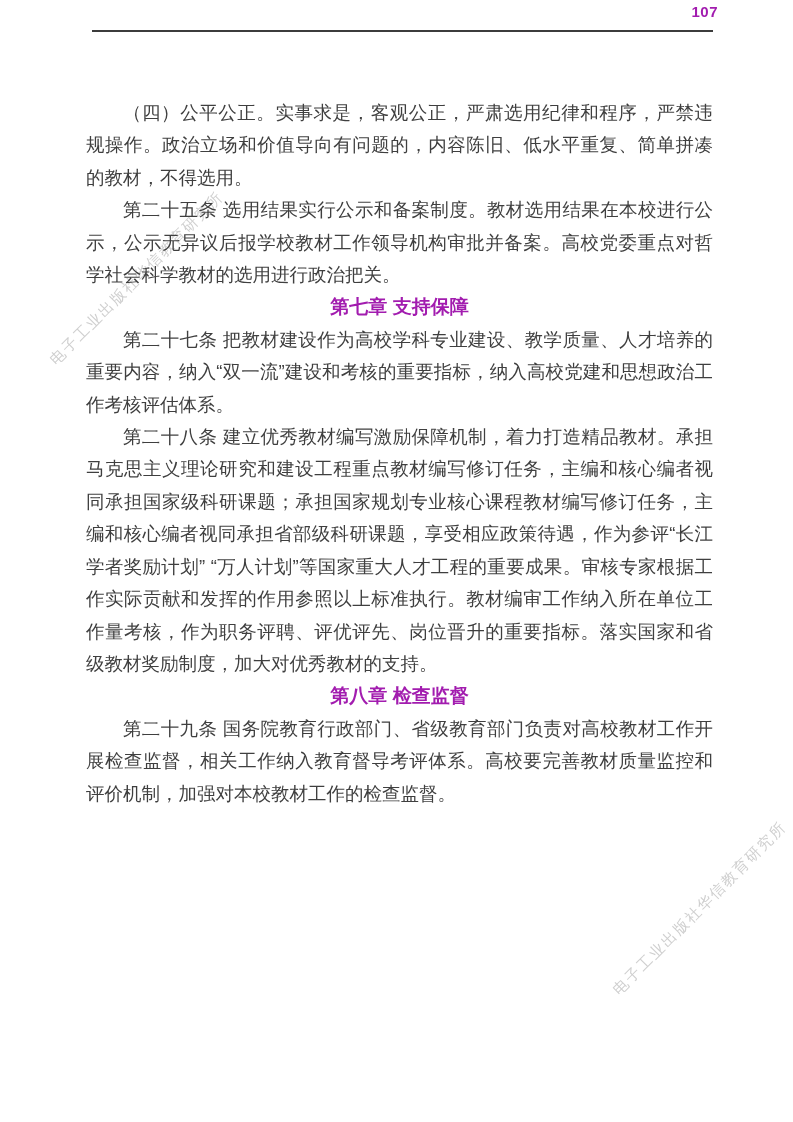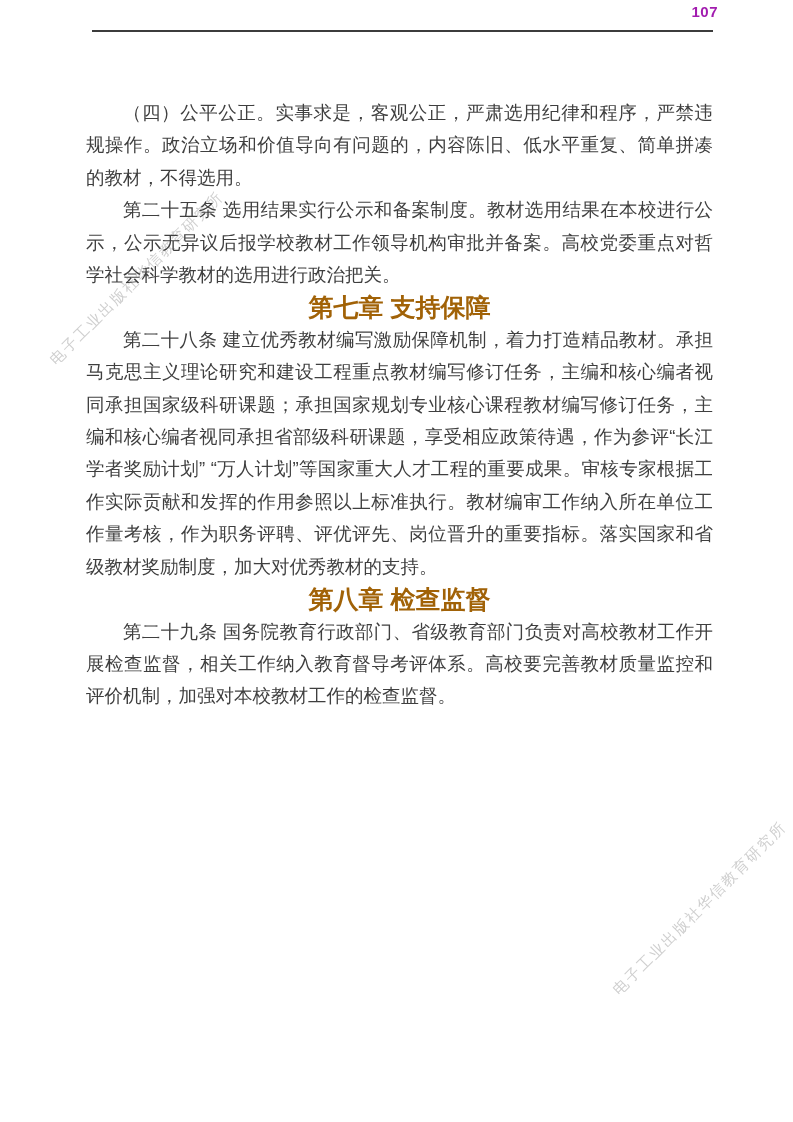--- a/index.html
+++ b/index.html
@@ -56,41 +56,42 @@
     color: #3f3f3f;
     text-align: justify;
     z-index: 1;
   }
   .content p {
     margin: 0;
     text-indent: 2em;
   }
   .content h2 {
     margin: 0;
-    font-size: 25px;
+    font-size: 19px;
     line-height: 32.4px;
     font-weight: 700;
     text-align: center;
     text-indent: 0;
-    color: #a16207;
+    color: #a21caf;
   }
 </style>
 </head>
 <body>
 
 <div class="page">
 
   <div class="watermark wm-1">电子工业出版社华信教育研究所</div>
   <div class="watermark wm-2">电子工业出版社华信教育研究所</div>
 
   <div class="page-number">107</div>
   <div class="header-rule"></div>
 
   <div class="content">
     <p>（四）公平公正。实事求是，客观公正，严肃选用纪律和程序，严禁违规操作。政治立场和价值导向有问题的，内容陈旧、低水平重复、简单拼凑的教材，不得选用。</p>
     <p>第二十五条 选用结果实行公示和备案制度。教材选用结果在本校进行公示，公示无异议后报学校教材工作领导机构审批并备案。高校党委重点对哲学社会科学教材的选用进行政治把关。</p>
     <h2>第七章 支持保障</h2>
+    <p>第二十七条 把教材建设作为高校学科专业建设、教学质量、人才培养的重要内容，纳入“双一流”建设和考核的重要指标，纳入高校党建和思想政治工作考核评估体系。</p>
     <p>第二十八条 建立优秀教材编写激励保障机制，着力打造精品教材。承担马克思主义理论研究和建设工程重点教材编写修订任务，主编和核心编者视同承担国家级科研课题；承担国家规划专业核心课程教材编写修订任务，主编和核心编者视同承担省部级科研课题，享受相应政策待遇，作为参评“长江学者奖励计划” “万人计划”等国家重大人才工程的重要成果。审核专家根据工作实际贡献和发挥的作用参照以上标准执行。教材编审工作纳入所在单位工作量考核，作为职务评聘、评优评先、岗位晋升的重要指标。落实国家和省级教材奖励制度，加大对优秀教材的支持。</p>
     <h2>第八章 检查监督</h2>
     <p>第二十九条 国务院教育行政部门、省级教育部门负责对高校教材工作开展检查监督，相关工作纳入教育督导考评体系。高校要完善教材质量监控和评价机制，加强对本校教材工作的检查监督。</p>
   </div>
 
 </div>
 
 </body></html>

